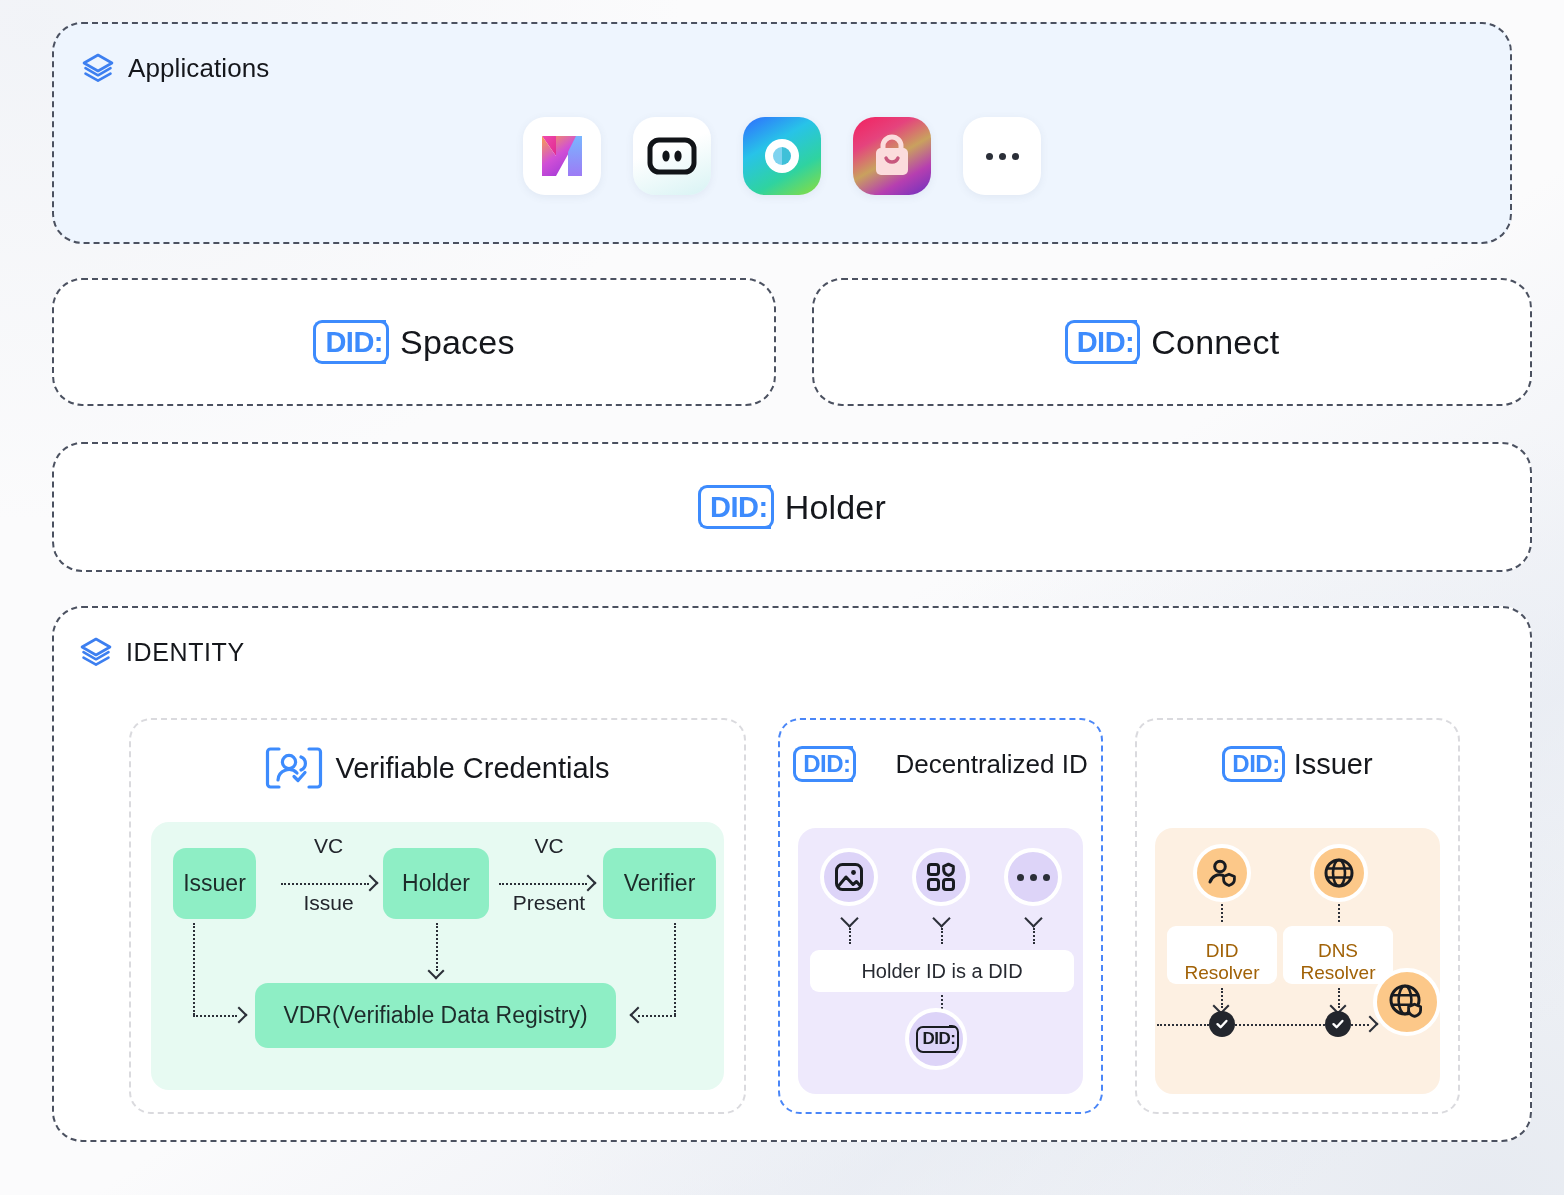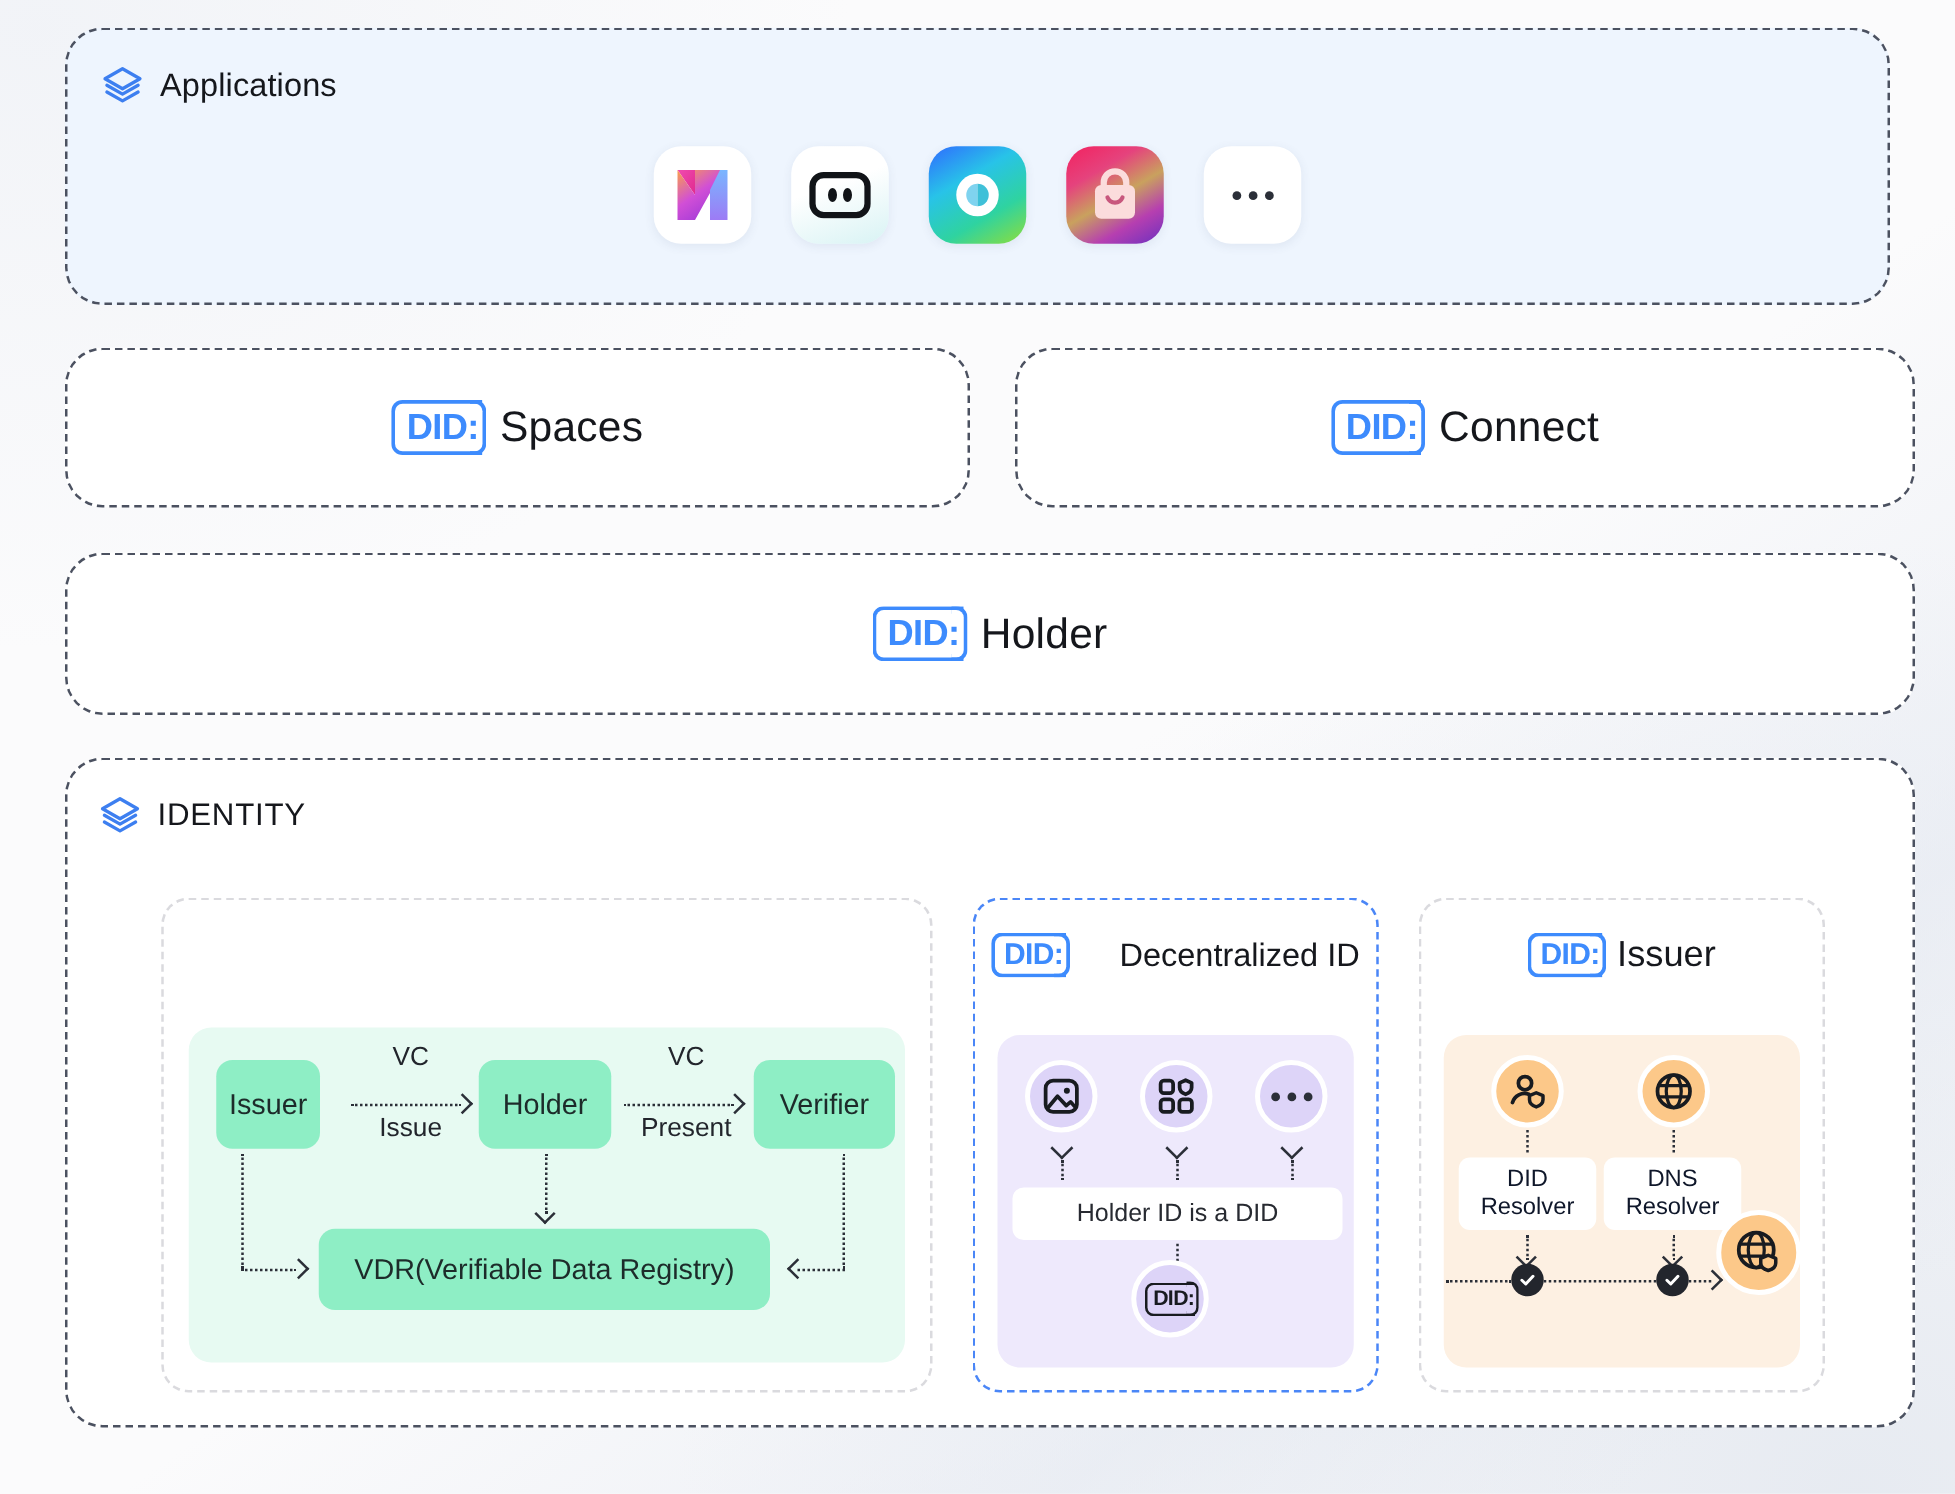--- a/index.html
+++ b/index.html
@@ -212,22 +212,22 @@
     position: absolute; width: 58px; height: 58px; border-radius: 50%;
     background: #fcc889; border: 4px solid #ffffff;
     display: flex; align-items: center; justify-content: center;
   }
   #oc1 { left: 38px;  top: 16px; }
   #oc2 { left: 155px; top: 16px; }
   #oc3 { left: 218px; top: 140px; width: 68px; height: 68px; }
   .res-box {
     position: absolute; width: 110px; height: 58px;
     background: #ffffff; border-radius: 9px;
-    display: flex; align-items: center; justify-content: center;
-    text-align: center; font-size: 19px; color: #0f172a; line-height: 1.15;
+    display: flex; align-items: flex-end; justify-content: center;
+    text-align: center; font-size: 19px; color: #a16207; line-height: 1.15;
   }
   #res-did { left: 12px;  top: 98px; }
   #res-dns { left: 128px; top: 98px; }
   .check-dot {
     position: absolute; width: 26px; height: 26px; border-radius: 50%;
     background: #23262d; display: flex; align-items: center; justify-content: center;
   }
   #cd1 { left: 54px;  top: 183px; }
   #cd2 { left: 170px; top: 183px; }
 
@@ -340,20 +340,33 @@
           <path d="M3.5 16.2 L16 23.3 L28.5 16.2" fill="none" stroke="#3d7ff0" stroke-width="2.6" stroke-linejoin="round" stroke-linecap="round"></path>
           <path d="M3.5 21.6 L16 28.7 L28.5 21.6" fill="none" stroke="#3d7ff0" stroke-width="2.6" stroke-linejoin="round" stroke-linecap="round"></path>
         </svg>
       </span>
       <span class="label">IDENTITY</span>
     </div>
 
     <div class="id-cards">
 
       <div class="sub-card vc">
+        <div class="sub-head">
+          <span class="vc-icon">
+            <svg viewBox="0 0 58 44" width="58" height="44">
+              <path d="M14 3 H5.5 a3 3 0 0 0 -3 3 V38 a3 3 0 0 0 3 3 H14" fill="none" stroke="#3d8bfd" stroke-width="3.2" stroke-linecap="round"></path>
+              <path d="M44 3 H52.5 a3 3 0 0 1 3 3 V38 a3 3 0 0 1 -3 3 H44" fill="none" stroke="#3d8bfd" stroke-width="3.2" stroke-linecap="round"></path>
+              <circle cx="24" cy="16" r="6.6" fill="none" stroke="#3d8bfd" stroke-width="3.2"></circle>
+              <path d="M13 34 a11 11 0 0 1 19 -7" fill="none" stroke="#3d8bfd" stroke-width="3.2" stroke-linecap="round"></path>
+              <path d="M36 11 a7 7 0 0 1 0 13" fill="none" stroke="#3d8bfd" stroke-width="3.2" stroke-linecap="round"></path>
+              <path d="M29 30.5 l4 4 l7 -8" fill="none" stroke="#3d8bfd" stroke-width="3.2" stroke-linecap="round" stroke-linejoin="round"></path>
+            </svg>
+          </span>
+          <span class="sub-title">Verifiable Credentials</span>
+        </div>
 
         <div class="vc-stage">
           <div class="vc-box" id="vc-issuer">Issuer</div>
           <div class="vc-box" id="vc-holder">Holder</div>
           <div class="vc-box" id="vc-verifier">Verifier</div>
           <div class="vc-box" id="vc-vdr">VDR(Verifiable Data Registry)</div>
 
           <div class="vc-lbl" id="lbl-vc1">VC</div>
           <div class="vc-lbl" id="lbl-issue">Issue</div>
           <div class="vc-lbl" id="lbl-vc2">VC</div>

